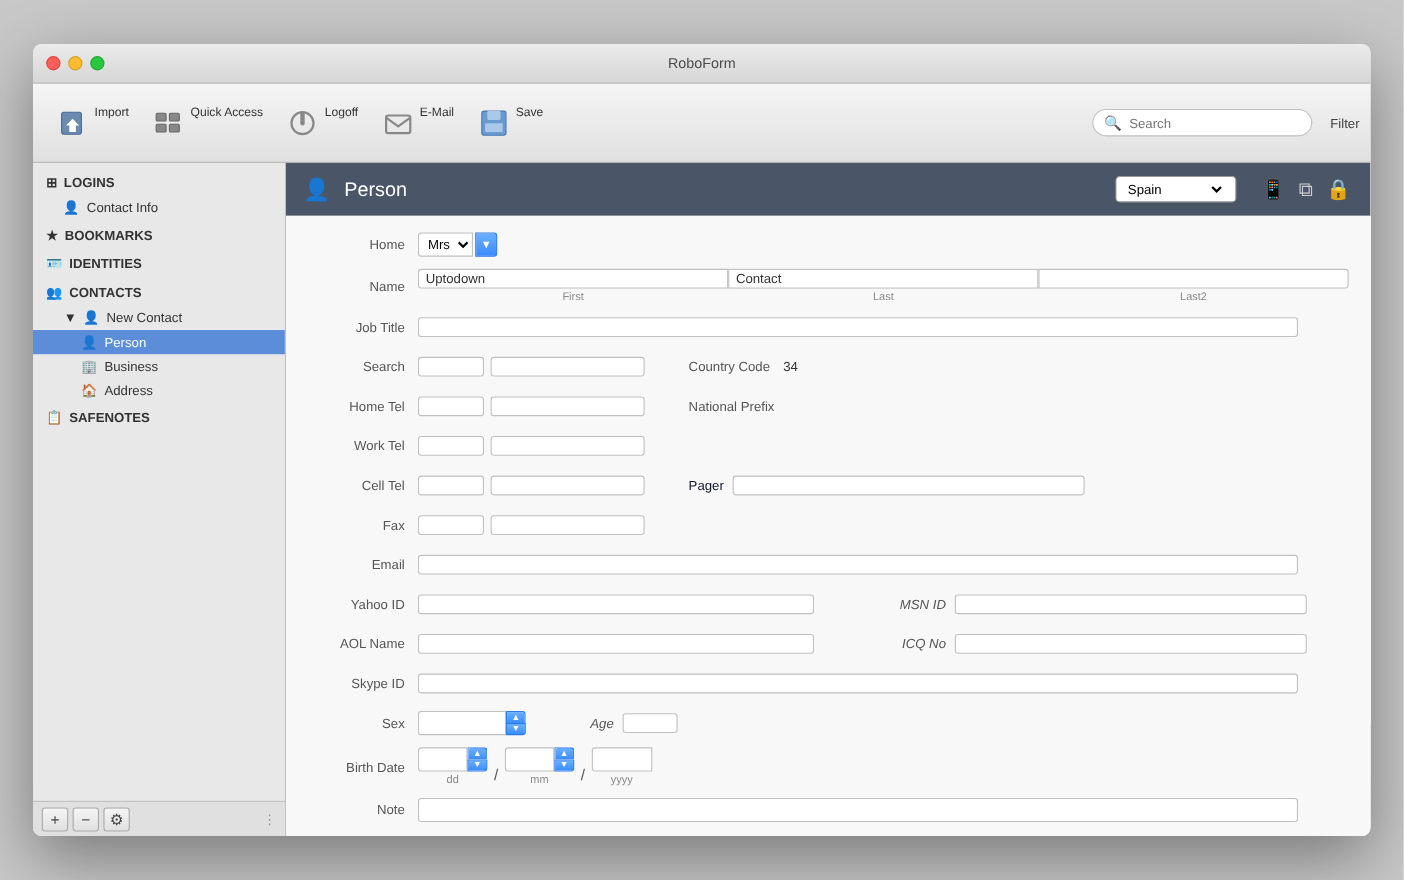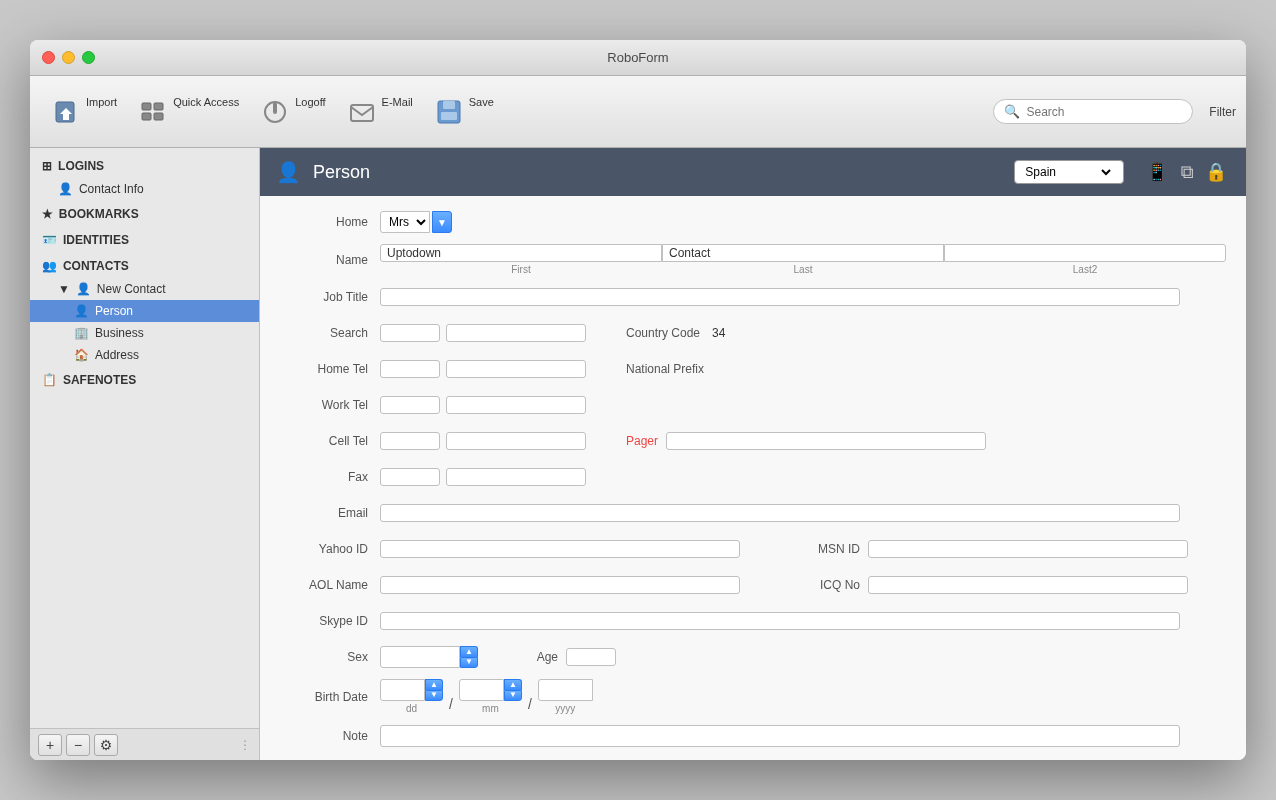--- a/index.html
+++ b/index.html
@@ -349,37 +349,38 @@
       font-weight: 500;
     }
     .pager-section {
       display: flex;
       align-items: center;
       margin-left: 40px;
       gap: 8px;
     }
     .pager-label {
       font-size: 12px;
-      color: #ef4444;
+      color: #0f172a;
     }
     .full-width-input {
       flex: 1;
       max-width: 800px;
     }
     .inline-label-group {
       display: flex;
       align-items: center;
       gap: 8px;
       margin-left: 40px;
     }
     .inline-label {
       font-size: 12px;
       color: #555;
       text-align: right;
       width: 80px;
+      font-style: italic;
     }
     .sex-select-wrap {
       display: flex;
       align-items: center;
     }
     .sex-select {
       height: 22px;
       border: 1px solid #c0c0c0;
       border-radius: 3px 0 0 3px;
       background: white;

